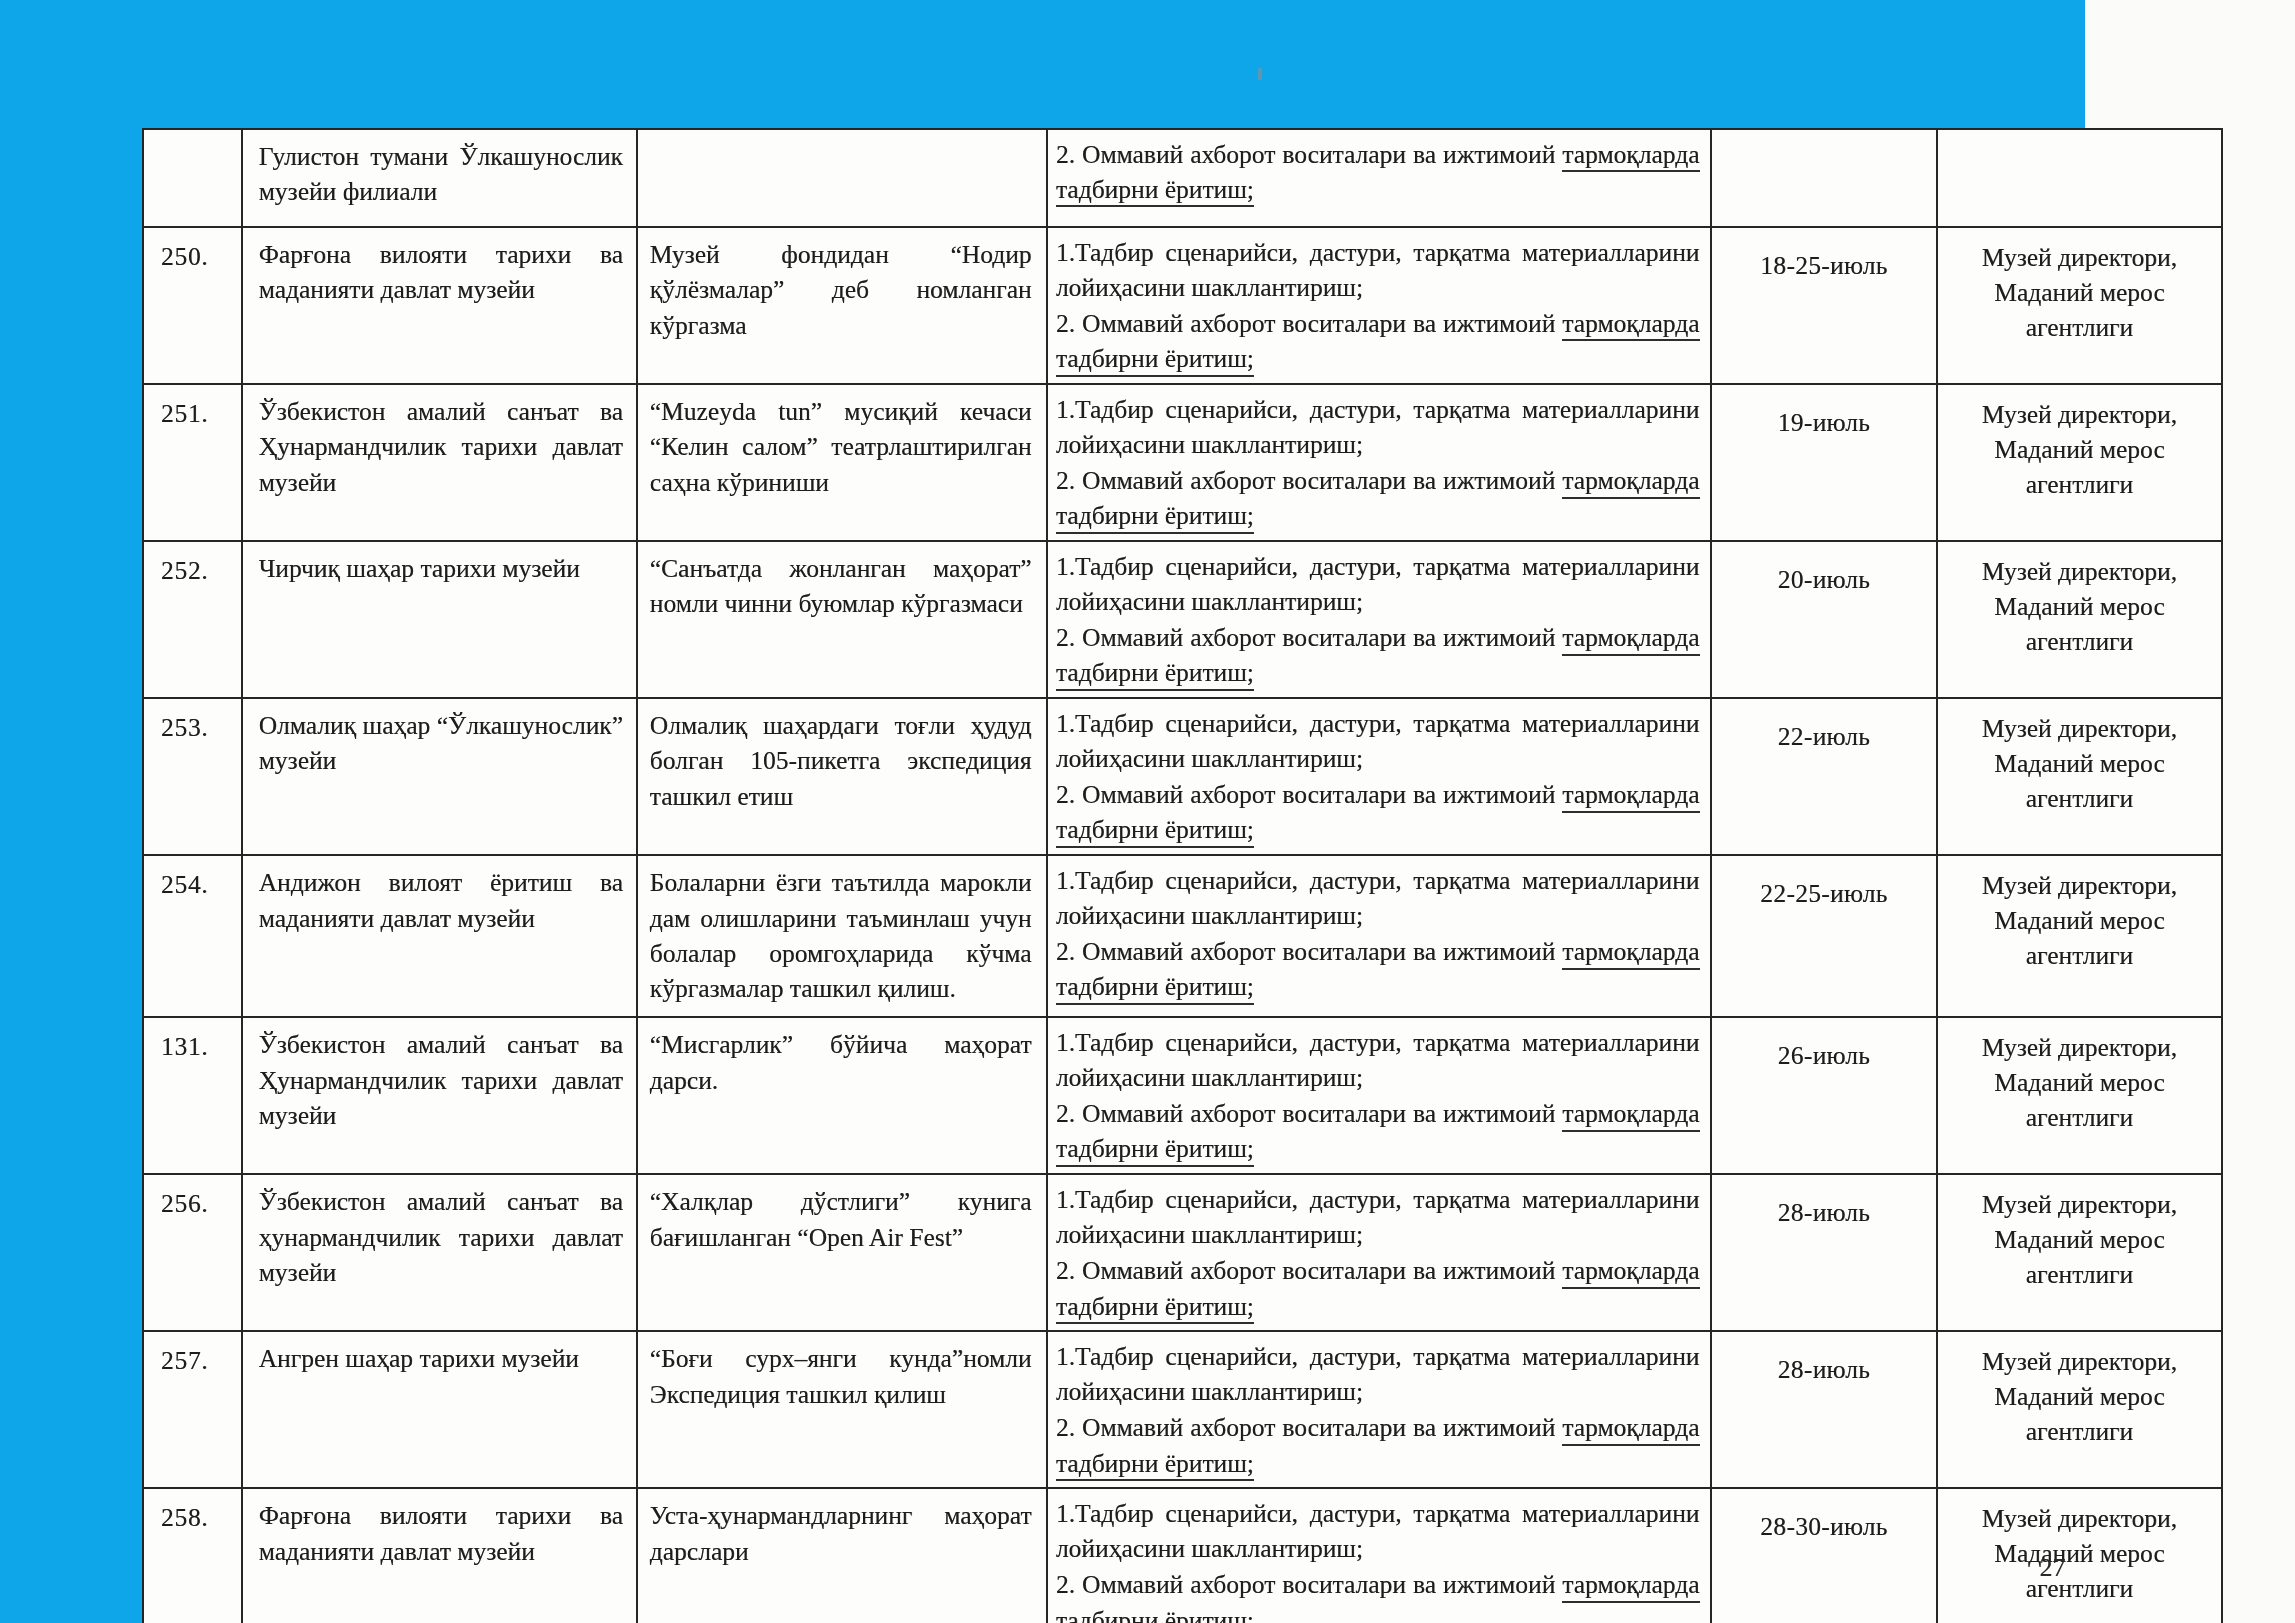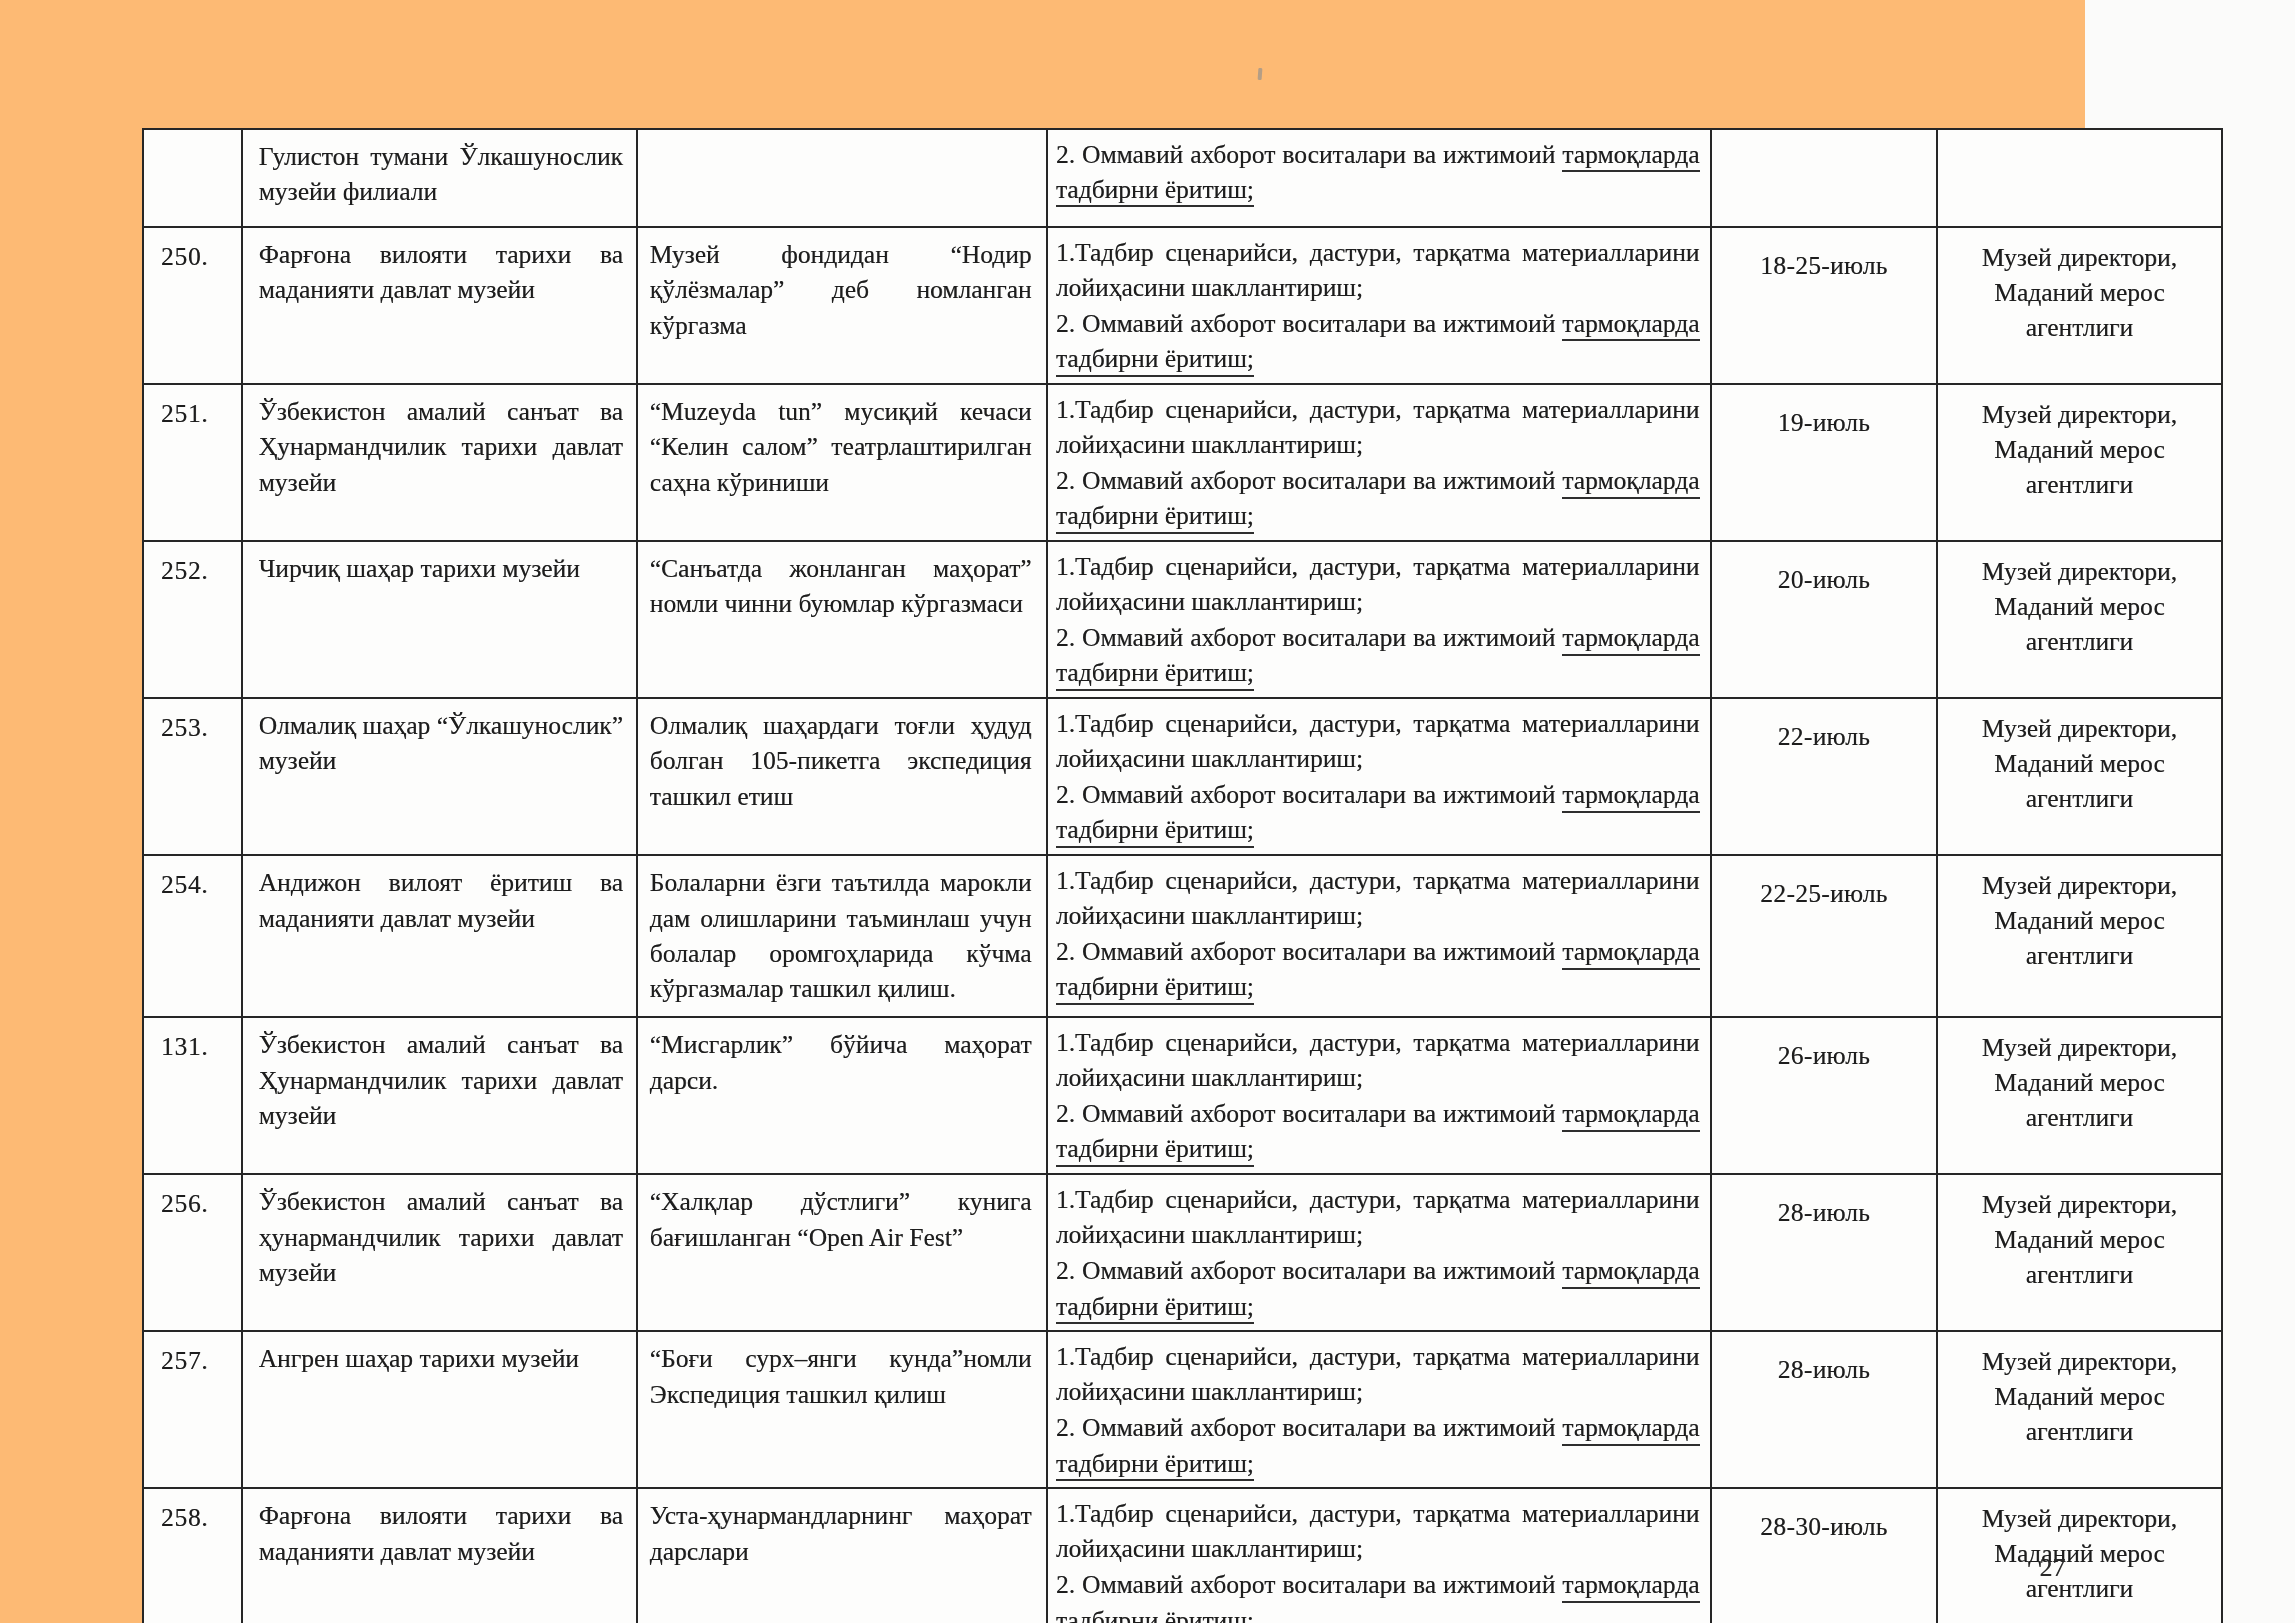--- a/index.html
+++ b/index.html
@@ -6,21 +6,21 @@
   html, body {
     width: 2295px; height: 1623px;
     background: #fbfbfa;
     font-family: "Liberation Serif", "DejaVu Serif", serif;
     color: #1d1d1d;
     overflow: hidden;
   }
   .page {
     position: relative;
     width: 2085px; height: 1623px;
-    background: #fdba74;
+    background: #0ea5e9;
   }
   .scan-speck {
     position: absolute;
     left: 1258px; top: 68px;
     width: 3.9px; height: 11.8px;
     background: #8f8f8f;
     opacity: .65;
     transform: rotate(4deg);
     border-radius: 1.3px;
   }

